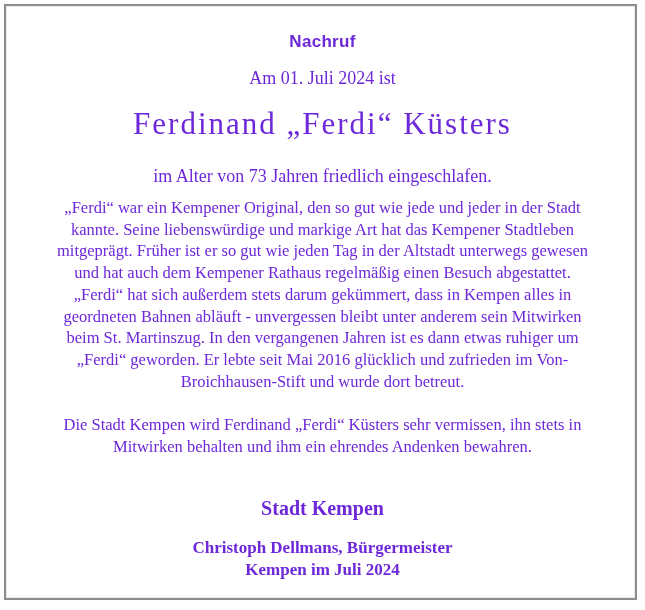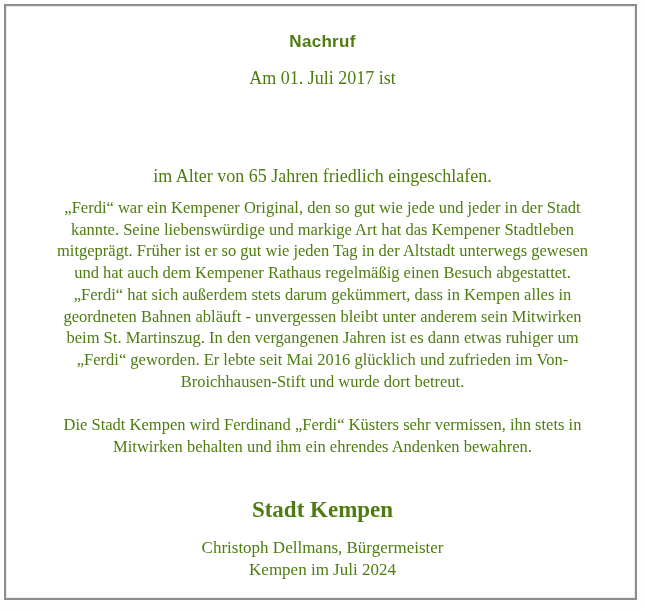--- a/index.html
+++ b/index.html
@@ -7,21 +7,21 @@
     padding: 0;
     background: #ffffff;
   }
   .page {
     position: relative;
     width: 645px;
     height: 610px;
     background: #fefefe;
     overflow: hidden;
     font-family: "Liberation Serif", serif;
-    color: #4d7c0f;
+    color: #6d28d9;
   }
   .sheet {
     position: absolute;
     left: 4px;
     top: 4px;
     width: 629px;
     height: 592px;
     border: 2px solid #8d8d8d;
     box-shadow: inset 0 0 0 1px #e9e9e9;
     background: #ffffff;
@@ -59,40 +59,42 @@
     line-height: 21.7px;
   }
   .para2 {
     top: 414px;
     font-size: 16.5px;
     line-height: 21.7px;
   }
   .signature {
     top: 497px;
     font-weight: bold;
-    font-size: 23px;
+    font-size: 20px;
   }
   .signatory {
     top: 537px;
     font-size: 17px;
     line-height: 21.5px;
+    font-weight: bold;
   }
 </style>
 </head>
 <body>
 
 <div class="page">
   <div class="sheet"></div>
 
   <div class="txt heading">Nachruf</div>
 
-  <div class="txt intro">Am 01. Juli 2017 ist</div>
+  <div class="txt intro">Am 01. Juli 2024 ist</div>
 
+  <div class="txt name">Ferdinand „Ferdi“ Küsters</div>
 
-  <div class="txt subline">im Alter von 65 Jahren friedlich eingeschlafen.</div>
+  <div class="txt subline">im Alter von 73 Jahren friedlich eingeschlafen.</div>
 
   <div class="txt para1">„Ferdi“ war ein Kempener Original, den so gut wie jede und jeder in der Stadt
 kannte. Seine liebenswürdige und markige Art hat das Kempener Stadtleben
 mitgeprägt. Früher ist er so gut wie jeden Tag in der Altstadt unterwegs gewesen
 und hat auch dem Kempener Rathaus regelmäßig einen Besuch abgestattet.
 „Ferdi“ hat sich außerdem stets darum gekümmert, dass in Kempen alles in
 geordneten Bahnen abläuft - unvergessen bleibt unter anderem sein Mitwirken
 beim St. Martinszug. In den vergangenen Jahren ist es dann etwas ruhiger um
 „Ferdi“ geworden. Er lebte seit Mai 2016 glücklich und zufrieden im Von-
 Broichhausen-Stift und wurde dort betreut.</div>

